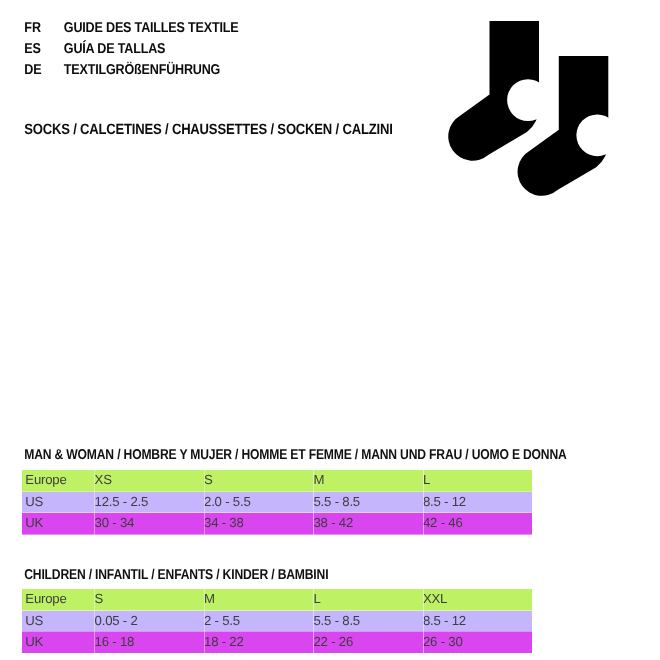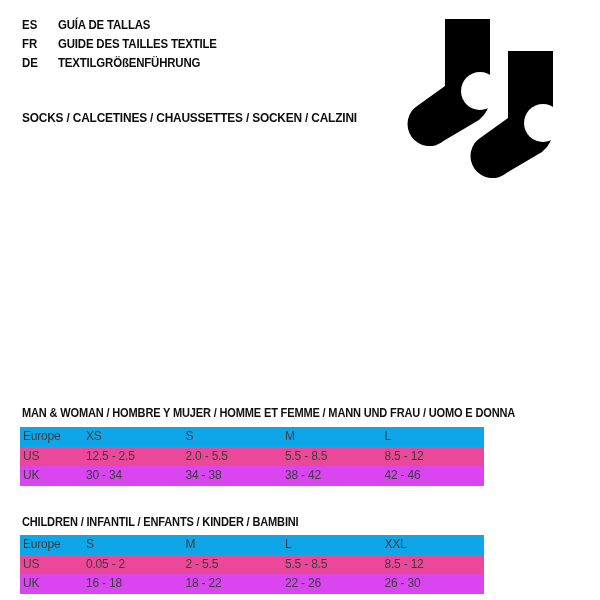--- a/index.html
+++ b/index.html
@@ -72,37 +72,37 @@
 
   .size-table th, .size-table td {
     height: 19.5px; line-height: 19.5px;
     padding: 0; margin: 0;
     font-weight: 400; text-align: left;
     white-space: nowrap; overflow: hidden;
   }
   .size-table .region-cell, .size-table .region-head {
     text-align: left; padding-left: 3px;
   }
-  .size-table tr.hdr  { background: #0ea5e9; }
-  .size-table tr.row-a { background: #ec4899; }
+  .size-table tr.hdr  { background: #bef264; }
+  .size-table tr.row-a { background: #c4b5fd; }
   .size-table tr.row-b { background: #d946ef; }
 </style>
 </head>
 <body>
 
 <div class="canvas">
 
   <div class="lang-list">
     <div class="lang-row">
+      <span class="lang-code">FR</span>
+      <span class="lang-label">GUIDE DES TAILLES TEXTILE</span>
+    </div>
+    <div class="lang-row">
       <span class="lang-code">ES</span>
       <span class="lang-label">GUÍA DE TALLAS</span>
-    </div>
-    <div class="lang-row">
-      <span class="lang-code">FR</span>
-      <span class="lang-label">GUIDE DES TAILLES TEXTILE</span>
     </div>
     <div class="lang-row">
       <span class="lang-code">DE</span>
       <span class="lang-label">TEXTILGRÖßENFÜHRUNG</span>
     </div>
   </div>
 
   <div class="category-line">SOCKS / CALCETINES / CHAUSSETTES / SOCKEN / CALZINI</div>
 
   <svg class="socks-svg" viewBox="0 0 220 200" aria-hidden="true">

